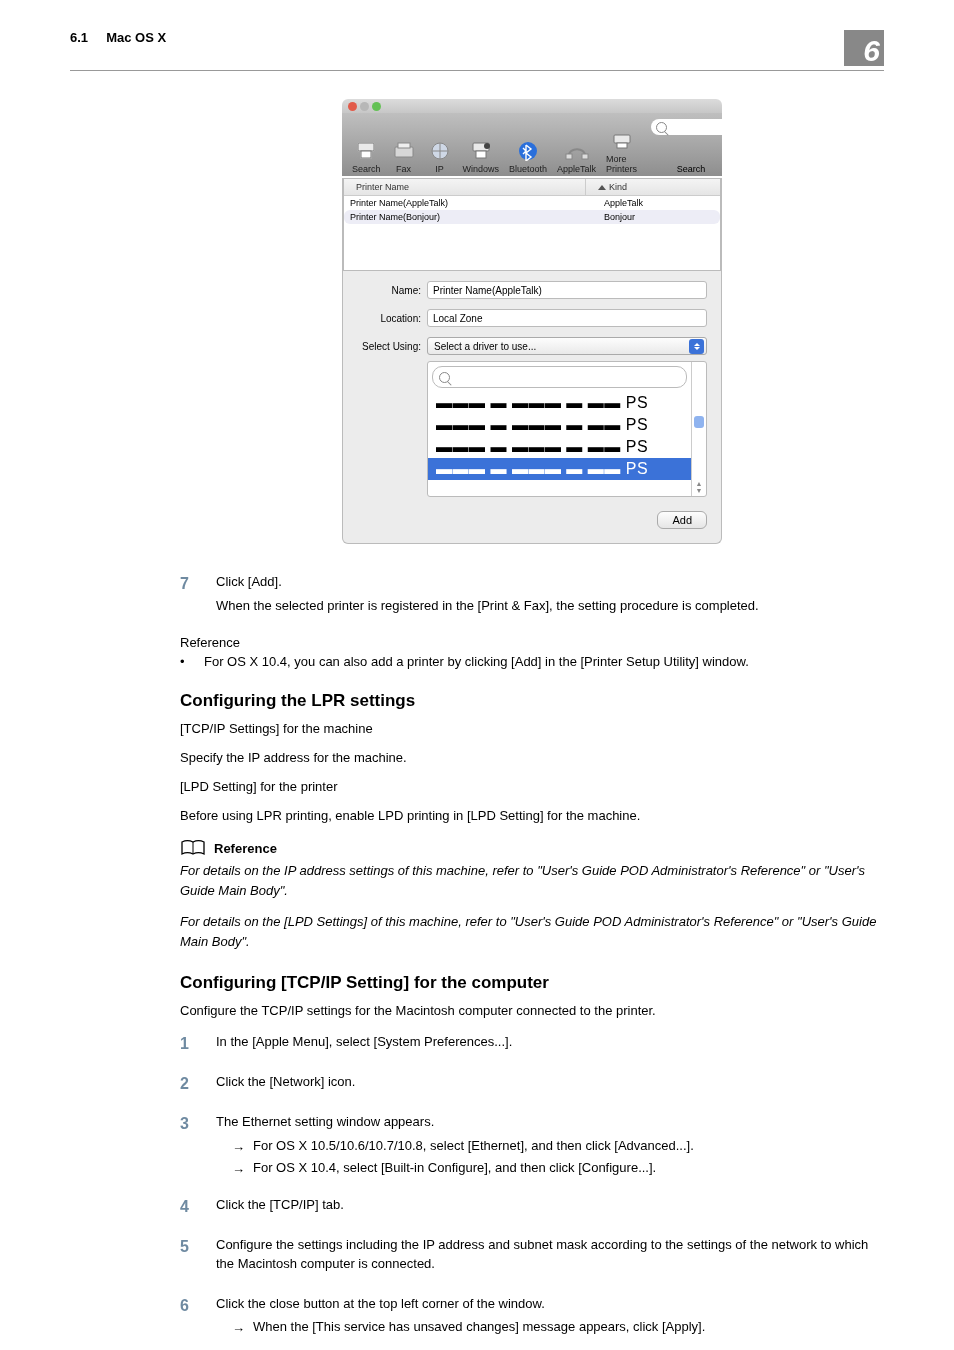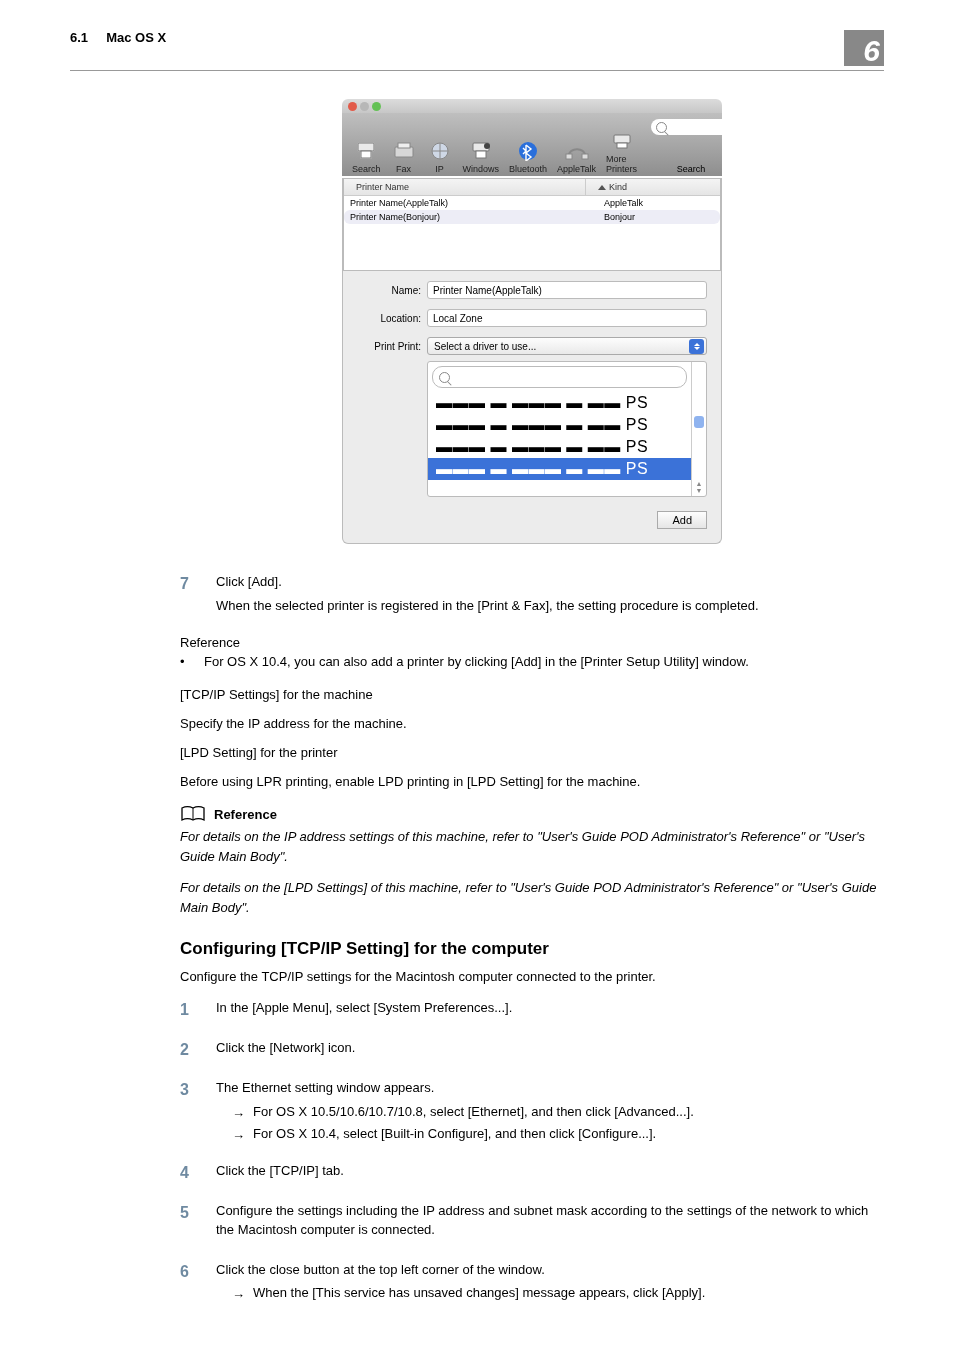--- a/index.html
+++ b/index.html
@@ -150,21 +150,21 @@
   .driver-box-outer{position:relative;display:flex;}
   .driver-scroll{
     width:14px;border-left:1px solid #ccc;
     display:flex;flex-direction:column;align-items:center;justify-content:space-between;
     font-size:7px;color:#888;padding:2px 0;
   }
   .driver-scroll .knob{width:10px;height:12px;background:#8fb3ef;border-radius:3px;}
   .add-row{display:flex;justify-content:flex-end;padding:14px 14px 12px 14px;}
   .mac-btn{
     background:linear-gradient(#fdfdfd,#e5e5e5);
-    border:1px solid #aaa;border-radius:0;
+    border:1px solid #aaa;border-radius:6px;
     font-size:11px;padding:2px 14px;
   }
   .win-body{
     background:#ececec;
     border:1px solid #bbb;border-top:none;
     border-bottom-left-radius:6px;border-bottom-right-radius:6px;
     padding:0 0 2px 0;
   }
 
   .step-list { list-style:none;padding:0;margin:0 0 10px 0;}
@@ -316,21 +316,21 @@
 
         <div class="field-row">
           <label>Name:</label>
           <input class="field-input" value="Printer Name(AppleTalk)" style="">
         </div>
         <div class="field-row">
           <label>Location:</label>
           <input class="field-input" value="Local Zone" style="">
         </div>
         <div class="field-row">
-          <label>Print Print:</label>
+          <label>Select Using:</label>
           <div class="field-select">
             <span>Select a driver to use...</span>
             <div class="sel-arrows">
               <div class="sa up"></div>
                 <div class="sa dn"></div>
             </div>
           </div>
         </div>
 
         <div class="driver-box-outer" style="margin:6px 14px 0 84px;border:1px solid #bbb;border-radius:3px;background:#fff;">
@@ -364,20 +364,21 @@
         <p>When the selected printer is registered in the [Print &amp; Fax], the setting procedure is completed.</p>
       </div>
     </div>
 
     <p class="plain-para" style="margin-left:0;margin-bottom:4px;">Reference</p>
     <div class="bullet-line">
       <span class="bullet-dot">•</span>
       <span>For OS X 10.4, you can also add a printer by clicking [Add] in the [Printer Setup Utility] window.</span>
     </div>
 
+    <h2 class="section">Configuring the LPR settings</h2>
     <p class="plain-para">[TCP/IP Settings] for the machine</p>
     <p class="plain-para">Specify the IP address for the machine.</p>
     <p class="plain-para">[LPD Setting] for the printer</p>
     <p class="plain-para">Before using LPR printing, enable LPD printing in [LPD Setting] for the machine.</p>
 
     <div class="ref-head">
       <span class="book-ico">
         <svg width="26" height="18" viewBox="0 0 26 18">
             <path d="M2 3c4-2 7-2 11 0 4-2 7-2 11 0v12c-4-2-7-2-11 0-4-2-7-2-11 0V3z" fill="none" stroke="#000" stroke-width="1.3"></path>
             <path d="M13 3v12" stroke="#000"></path>

